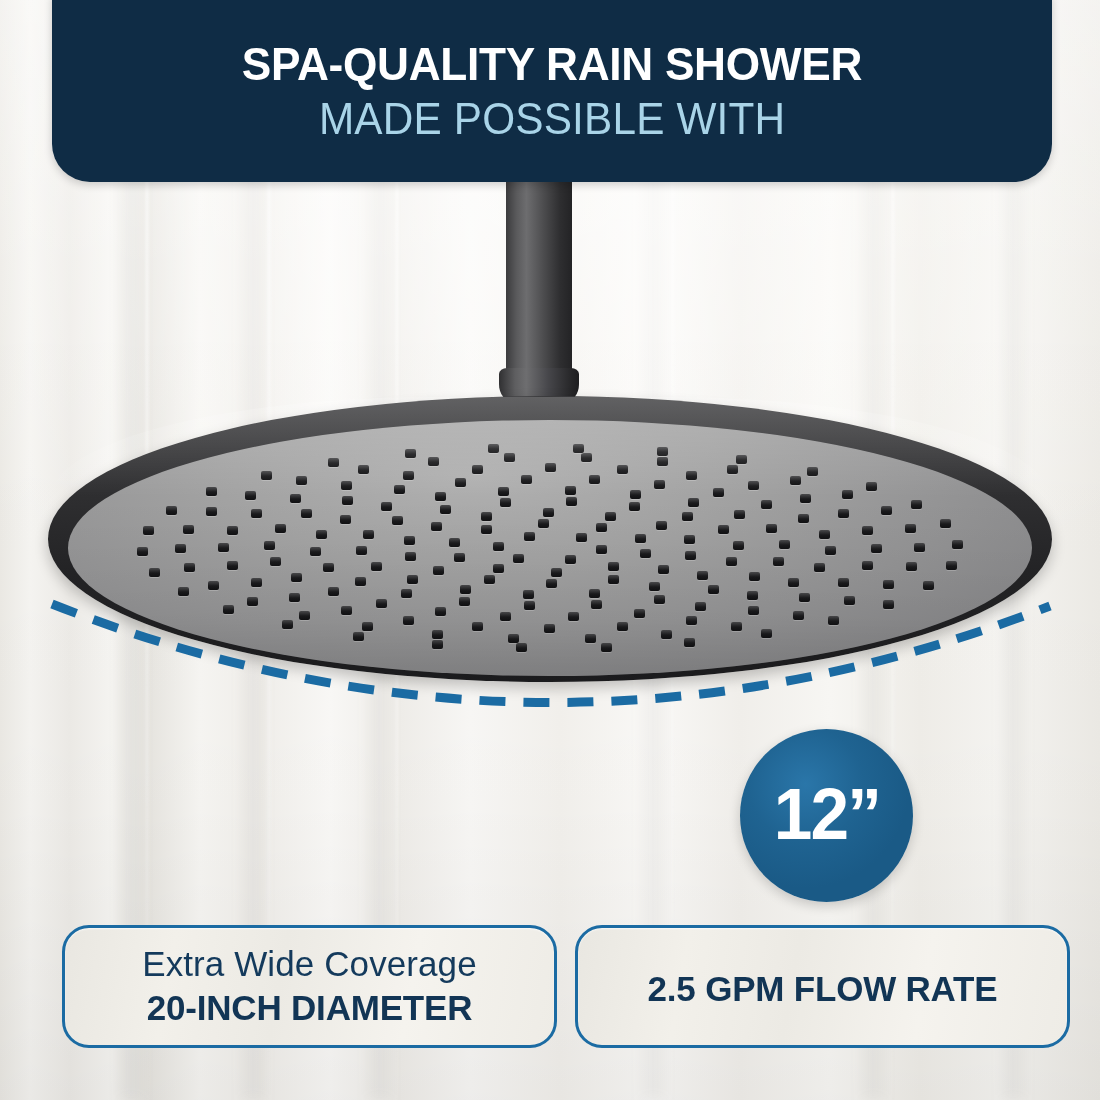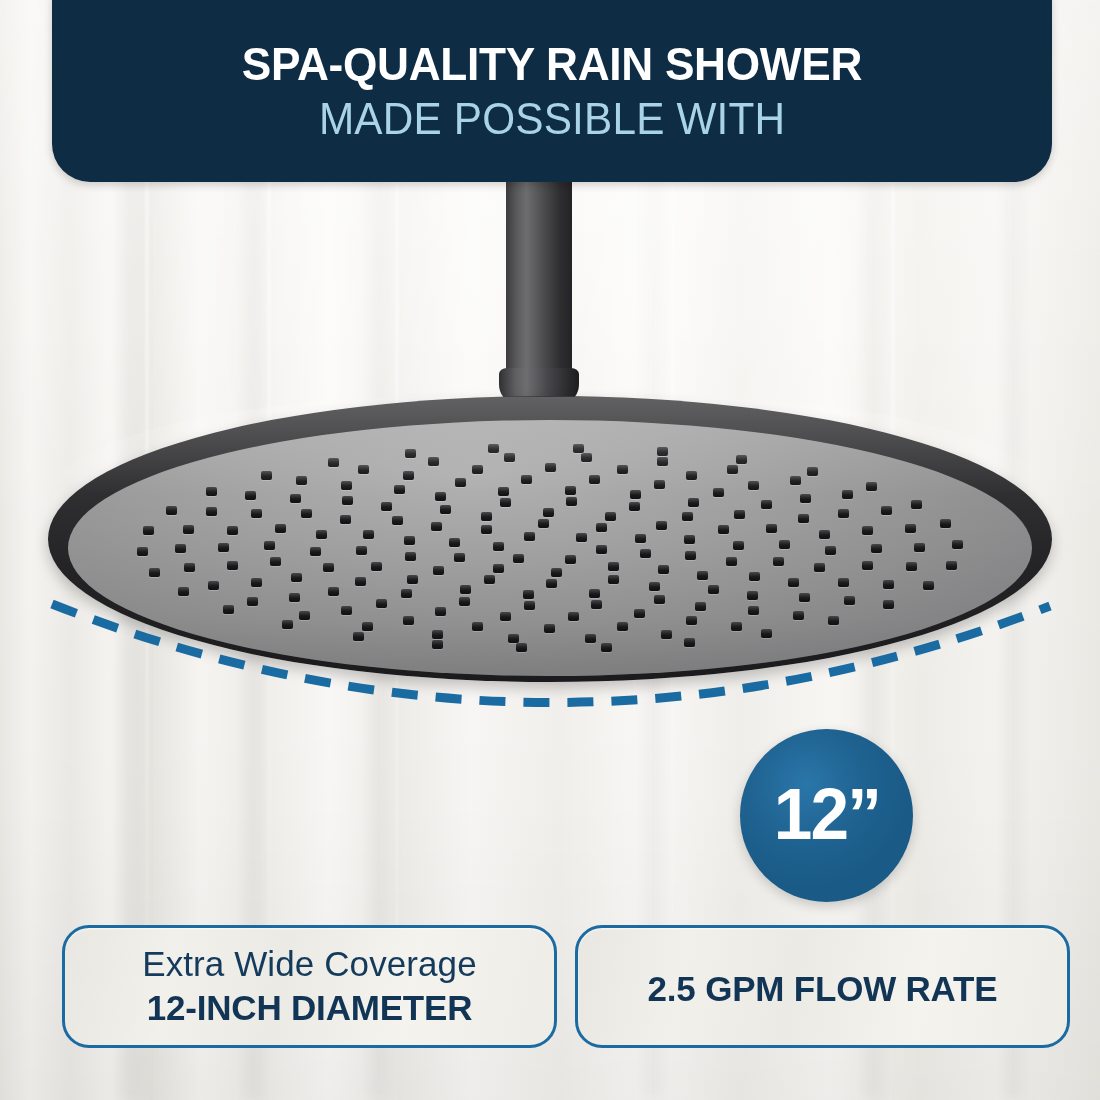--- a/index.html
+++ b/index.html
@@ -404,18 +404,18 @@
 </div>
 
 <div id="banner">
   <div id="banner-line1">SPA-QUALITY RAIN SHOWER</div>
   <div id="banner-line2">MADE POSSIBLE WITH</div>
 </div>
 
 <div id="features">
   <div class="feature-box">
     <div class="feature-top">Extra Wide Coverage</div>
-    <div class="feature-bottom">12-INCH DIAMETER</div>
+    <div class="feature-bottom">20-INCH DIAMETER</div>
   </div>
   <div class="feature-box">
     <div class="feature-bottom">2.5 GPM FLOW RATE</div>
   </div>
 </div>
 
 </body></html>

